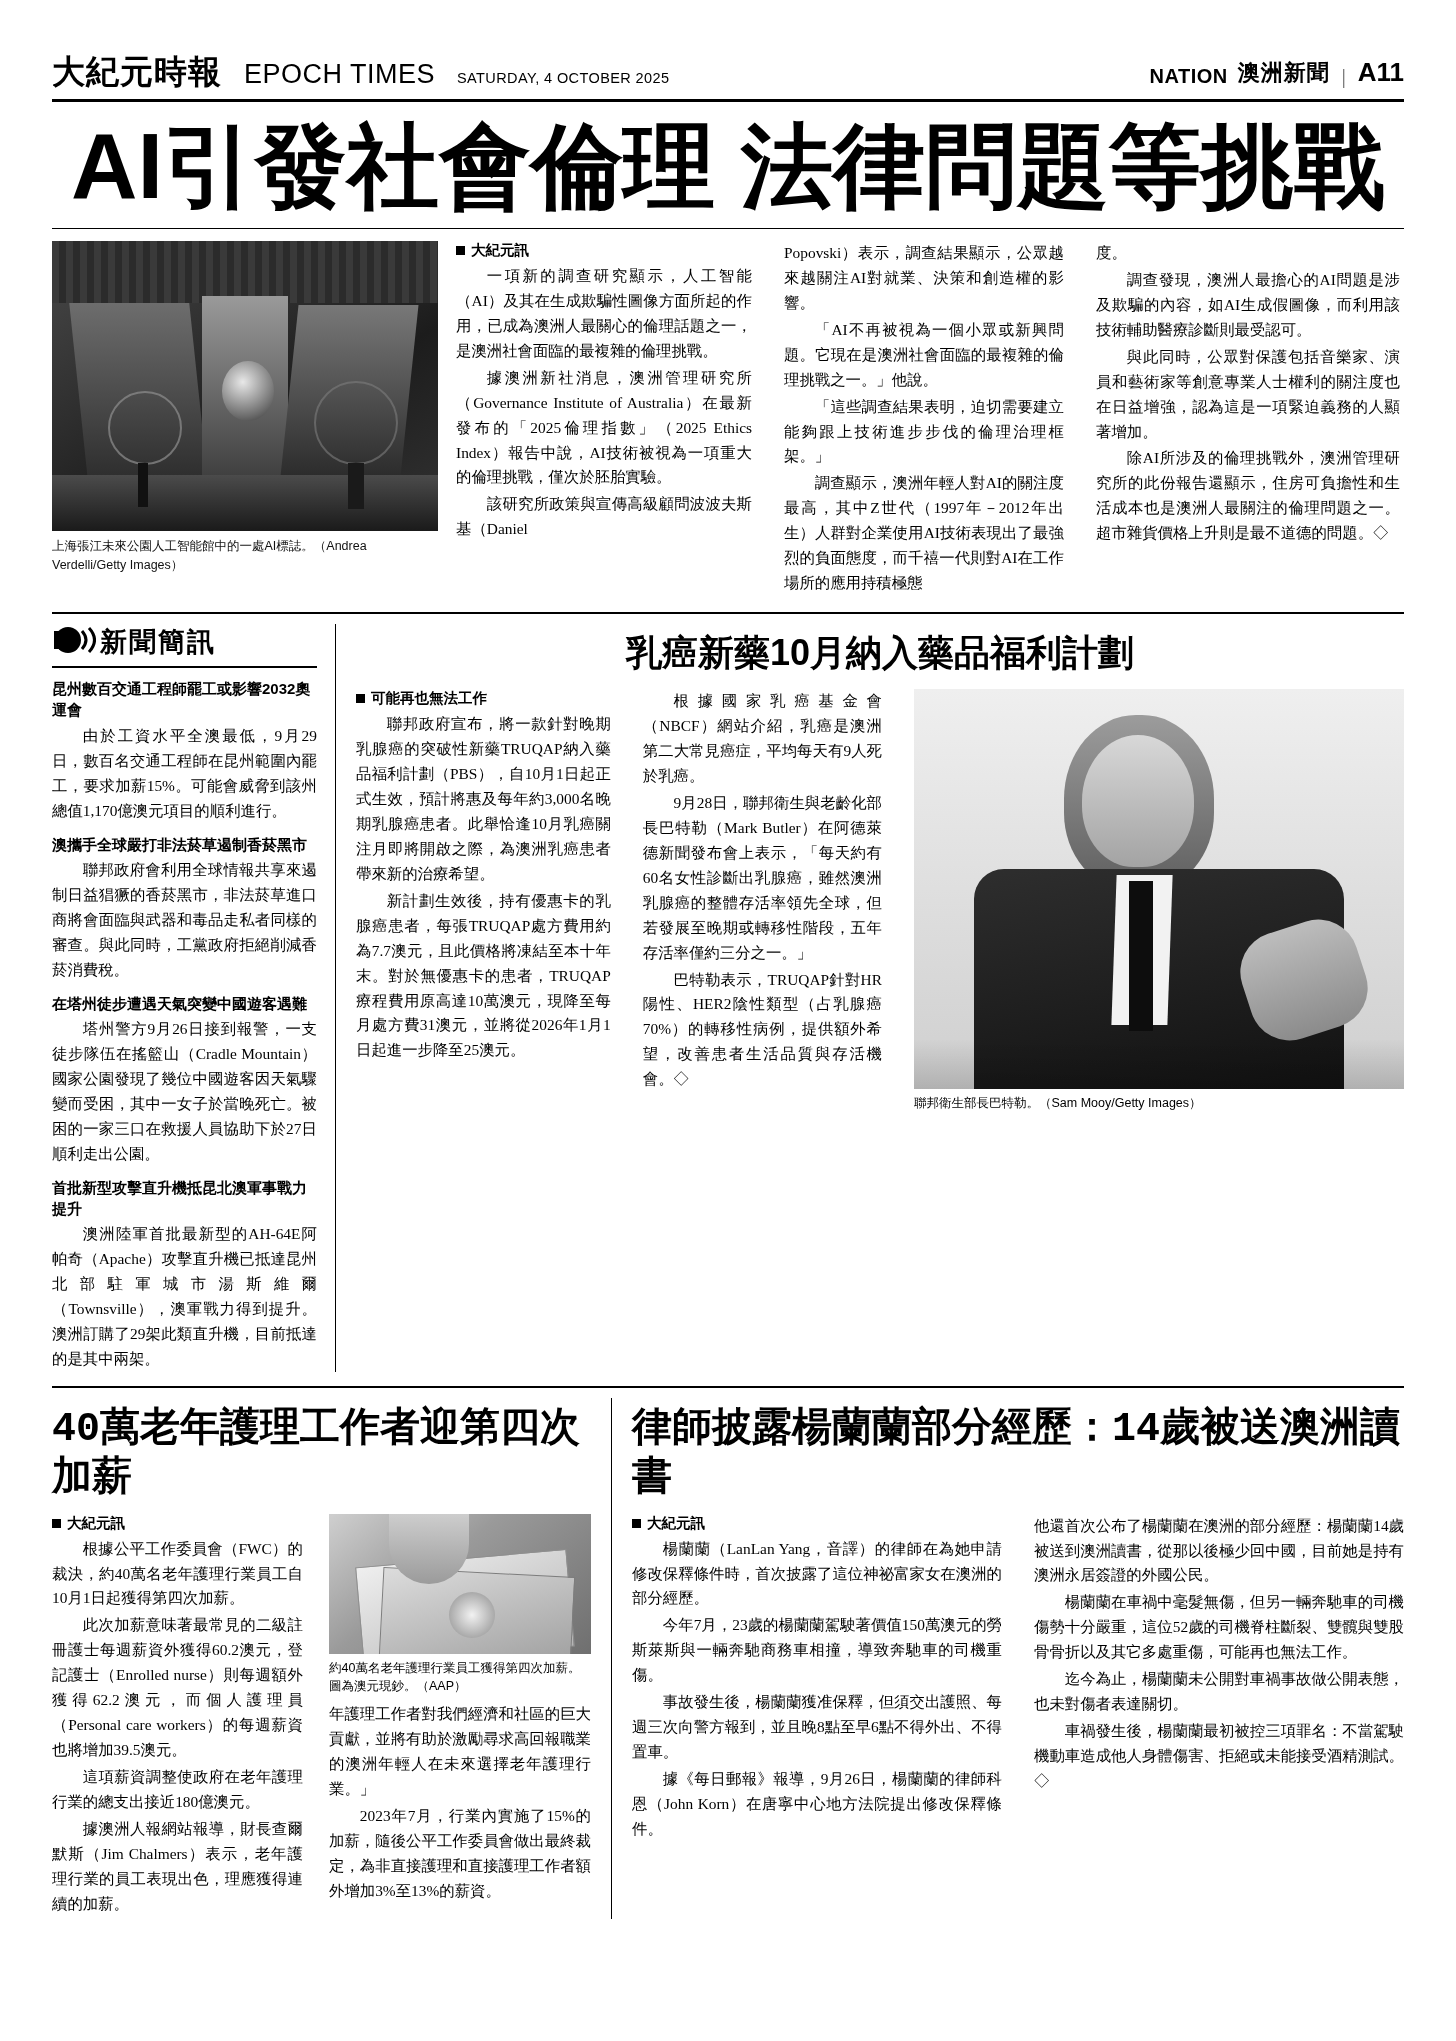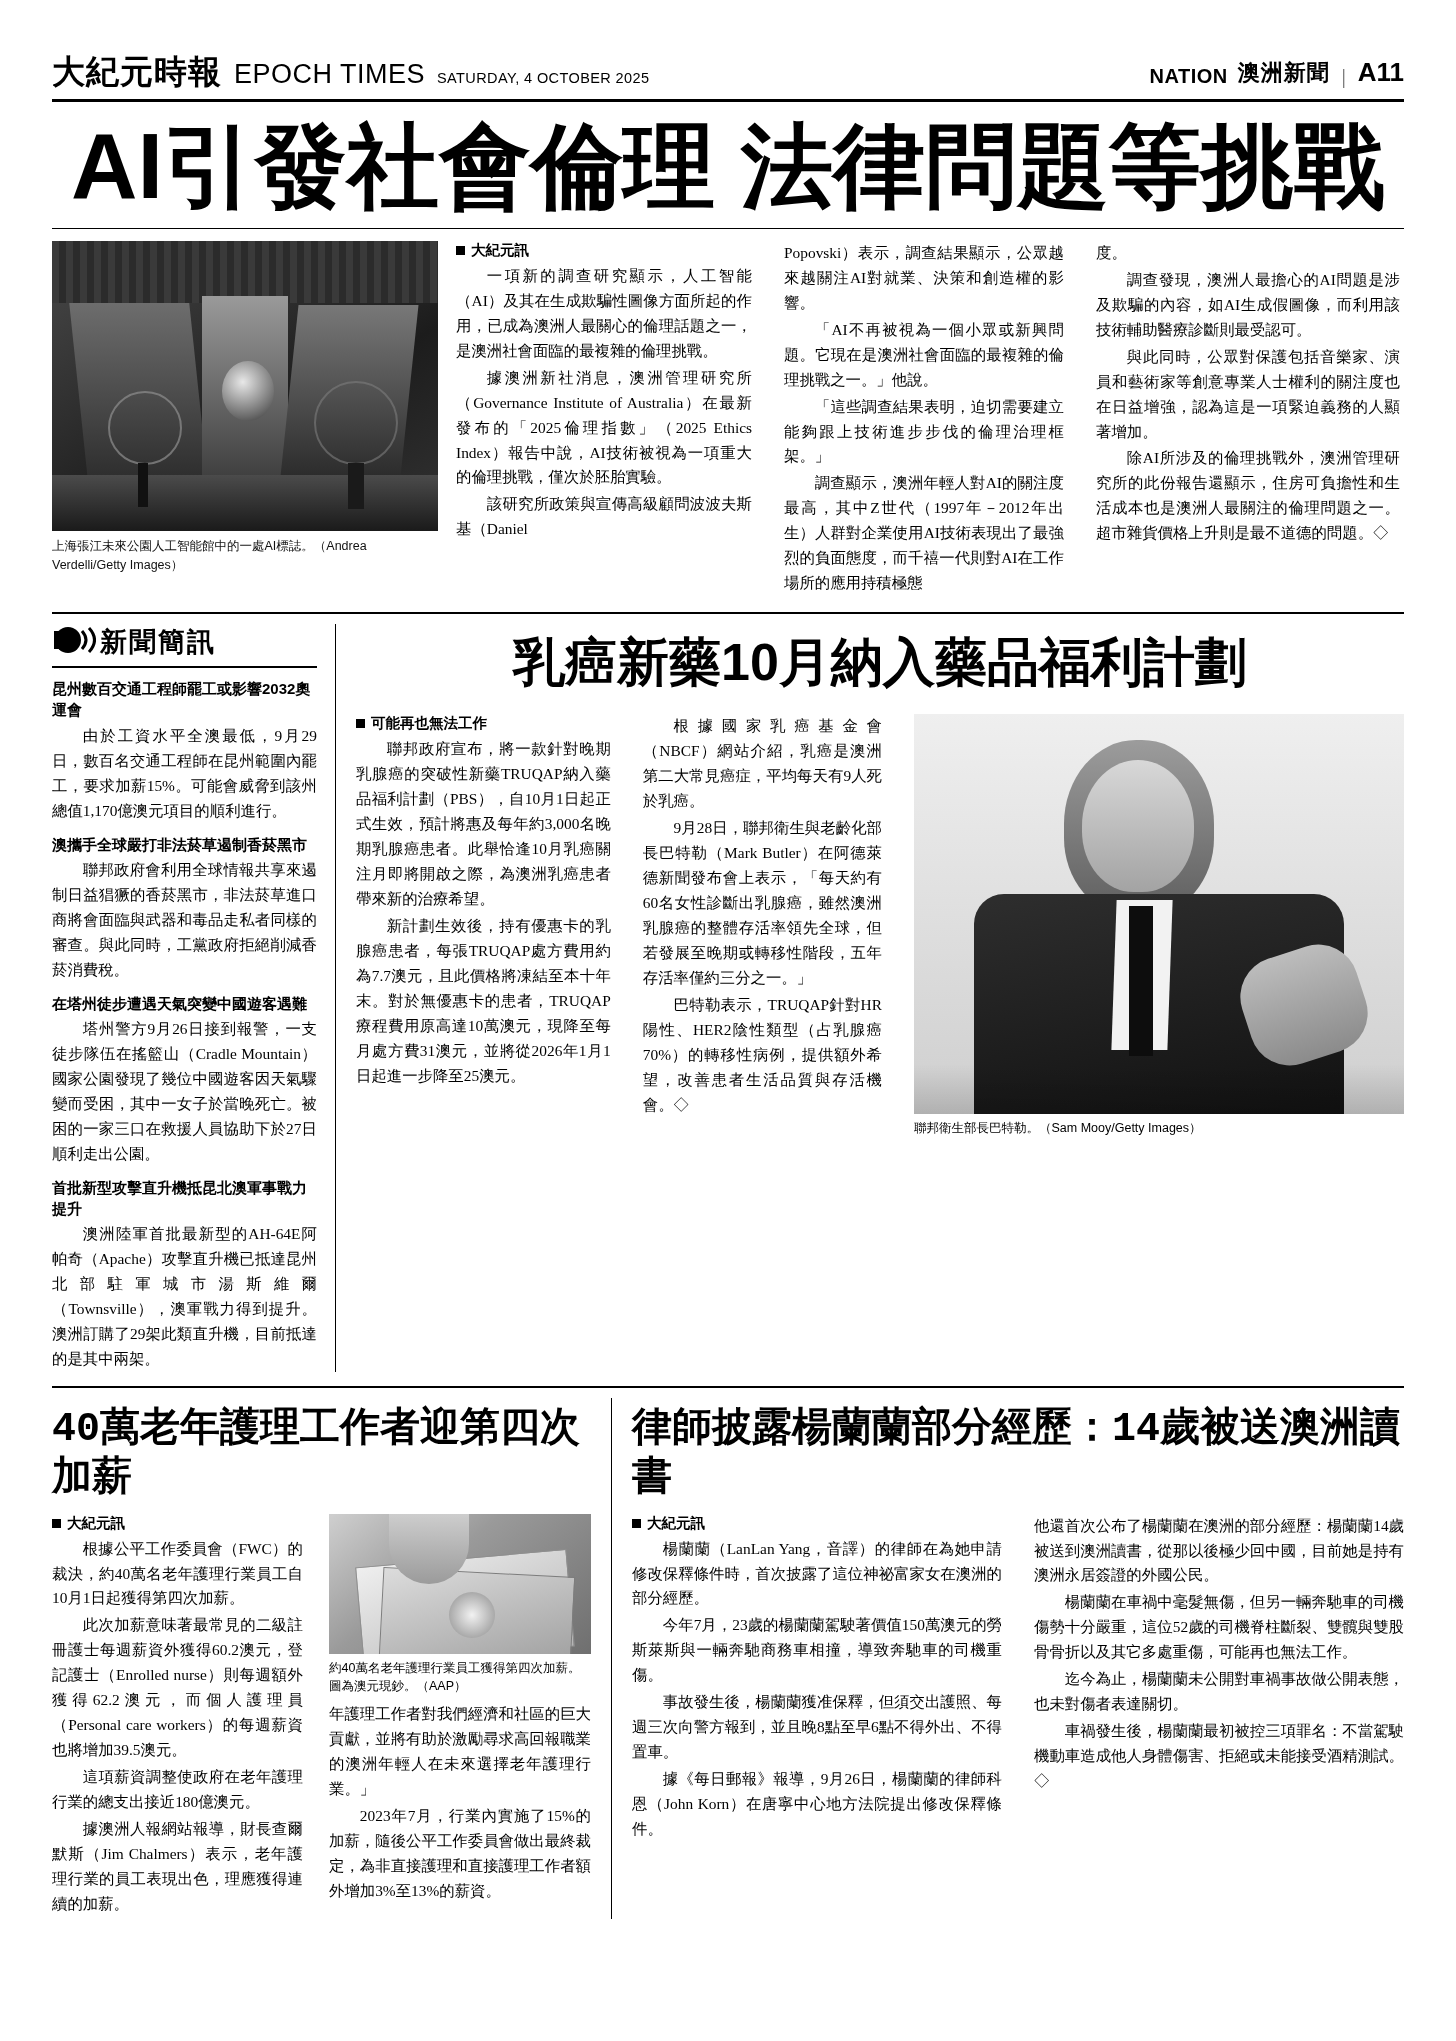--- a/index.html
+++ b/index.html
@@ -19,21 +19,21 @@
   }
 
   
   .masthead{
     display:flex;
     align-items:flex-end;
     justify-content:space-between;
     border-bottom:3px solid #000;
     padding-bottom:10px;
   }
-  .mh-left{display:flex;align-items:flex-end;gap:12px;}
+  .mh-left{display:flex;align-items:flex-end;gap:22px;}
   .mh-cn{
     font-family:"Liberation Serif", serif;
     font-weight:bold;
     font-size:33px;
     letter-spacing:1px;
     line-height:1;
   }
   .mh-en{
     font-family:Liberation Sans, sans-serif;
     font-size:27px;
@@ -147,24 +147,24 @@
     font-size:15.4px;
     line-height:1.62;
     text-align:justify;
   }
   .brief-b p{margin:0;text-indent:2em;}
 
   
   .sub-headline{
     font-family:"Liberation Sans", sans-serif;
     font-weight:bold;
-    font-size:52px;
+    font-size:36px;
     line-height:1.08;
     letter-spacing:0px;
-    margin:10px 0 24px 0;
+    margin:10px 0 16px 0;
     text-align:center;
   }
   .sub-headline2{
     font-family:Liberation Mono, monospace;
     font-weight:bold;
     font-size:40px;
     line-height:1.22;
     margin:8px 0 10px 0;
   }
   .photo-dark{

